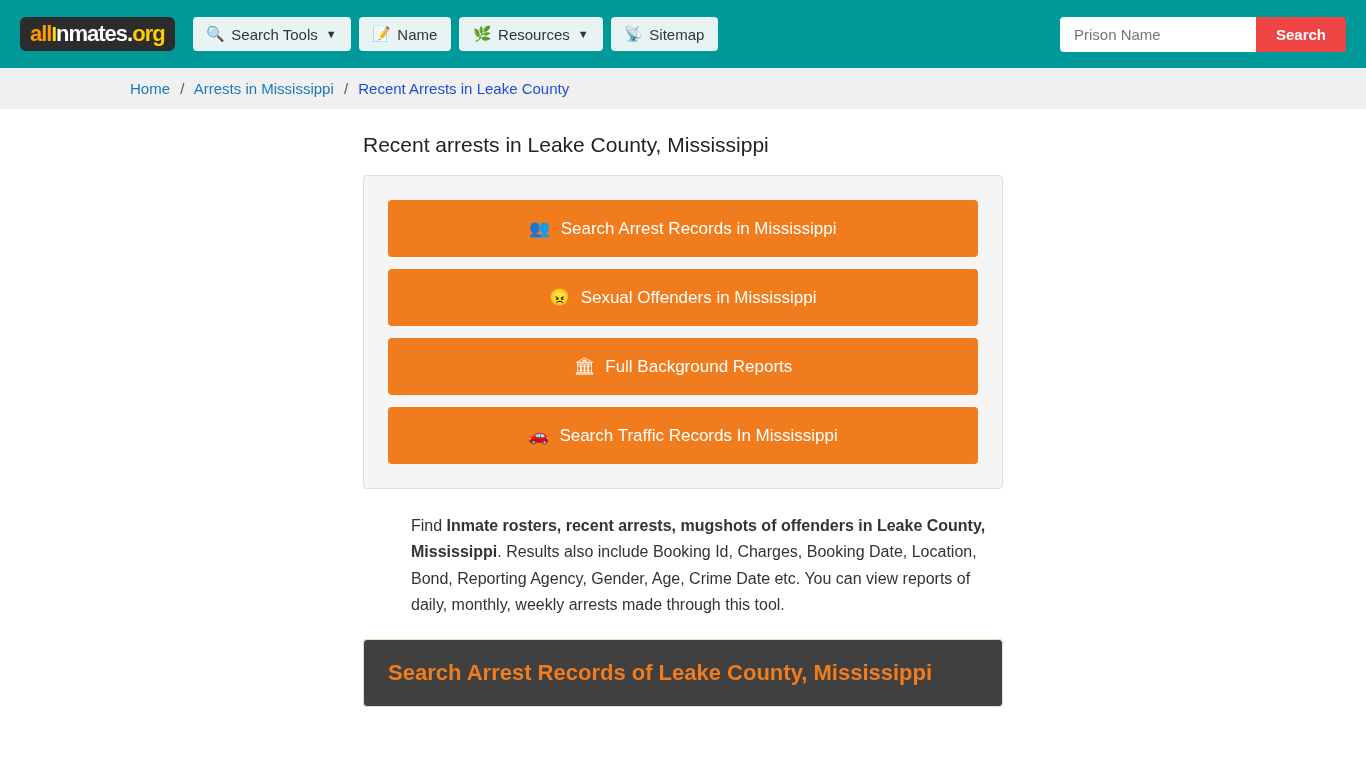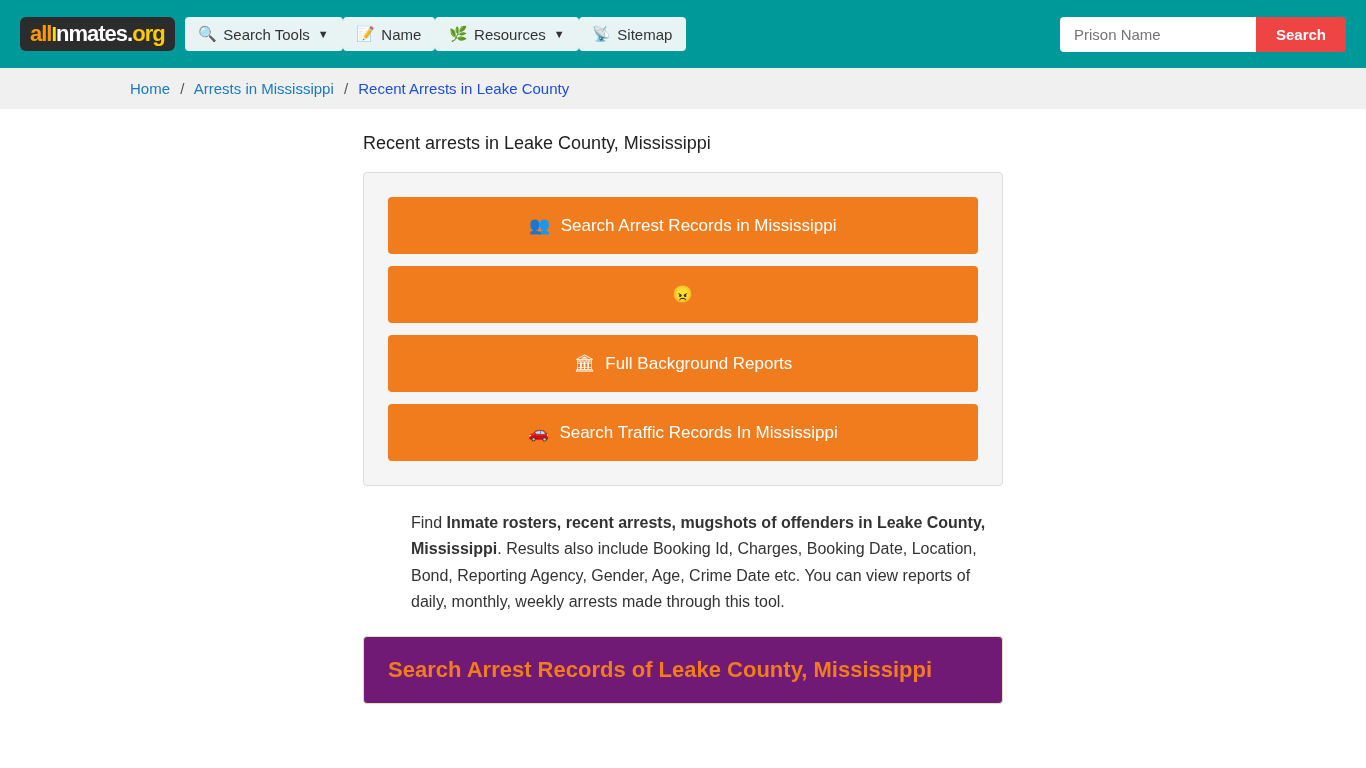--- a/index.html
+++ b/index.html
@@ -4,21 +4,21 @@
   <style>
     * { margin: 0; padding: 0; box-sizing: border-box; }
     body { font-family: Arial, sans-serif; background: #fff; color: #333; font-size: 16px; }
 
     
     .header {
       background-color: #009999;
       padding: 10px 20px;
       display: flex;
       align-items: center;
-      gap: 0;
+      gap: 8px;
       height: 68px;
     }
     .logo-container {
       display: flex;
       align-items: center;
       background: #2c2c2c;
       border-radius: 6px;
       padding: 4px 10px;
       margin-right: 10px;
     }
@@ -83,21 +83,21 @@
     .breadcrumb-bar span.sep { color: #555; margin: 0 6px; }
     .breadcrumb-bar span.current { color: #1d4ed8; }
 
     
     .main-content {
       max-width: 900px;
       margin: 0 auto;
       padding: 24px 130px 24px 130px;
     }
     .page-title {
-      font-size: 18px;
+      font-size: 21px;
       font-weight: normal;
       color: #222;
       margin-bottom: 18px;
     }
 
     
     .button-card {
       background: #f5f5f5;
       border: 1px solid #ddd;
       border-radius: 4px;
@@ -131,21 +131,21 @@
       line-height: 1.65;
       color: #333;
       margin-bottom: 20px;
       max-width: 760px;
       margin-left: 48px;
     }
     .description strong { font-weight: bold; }
 
     
     .search-records-section {
-      background: #701a75;
+      background: #404040;
       border: 1px solid #e0e0c0;
       border-radius: 4px;
       padding: 20px 24px;
       max-width: 760px;
     }
     .search-records-title {
       font-size: 22px;
       color: #f07c1e;
       font-weight: bold;
     }
@@ -203,20 +203,21 @@
 <div class="main-content">
   <h1 class="page-title">Recent arrests in Leake County, Mississippi</h1>
 
   <div class="button-card">
     <button class="orange-btn">
       <span>👥</span>
       <span>Search Arrest Records in Mississippi</span>
     </button>
     <button class="orange-btn">
       <span>😠</span>
+      <span>Sexual Offenders in Mississippi</span>
     </button>
     <button class="orange-btn">
       <span>🏛</span>
       <span>Full Background Reports</span>
     </button>
     <button class="orange-btn">
       <span>🚗</span>
       <span>Search Traffic Records In Mississippi</span>
     </button>
   </div>

